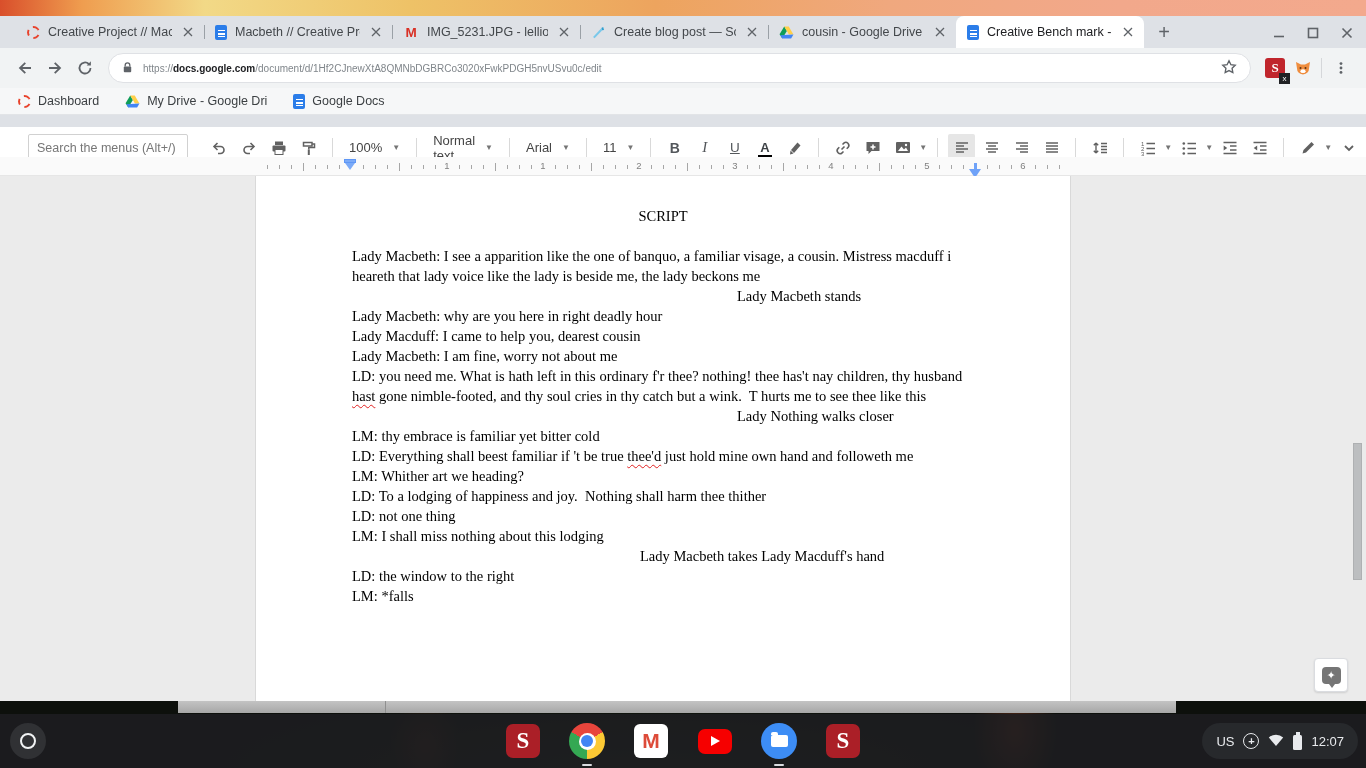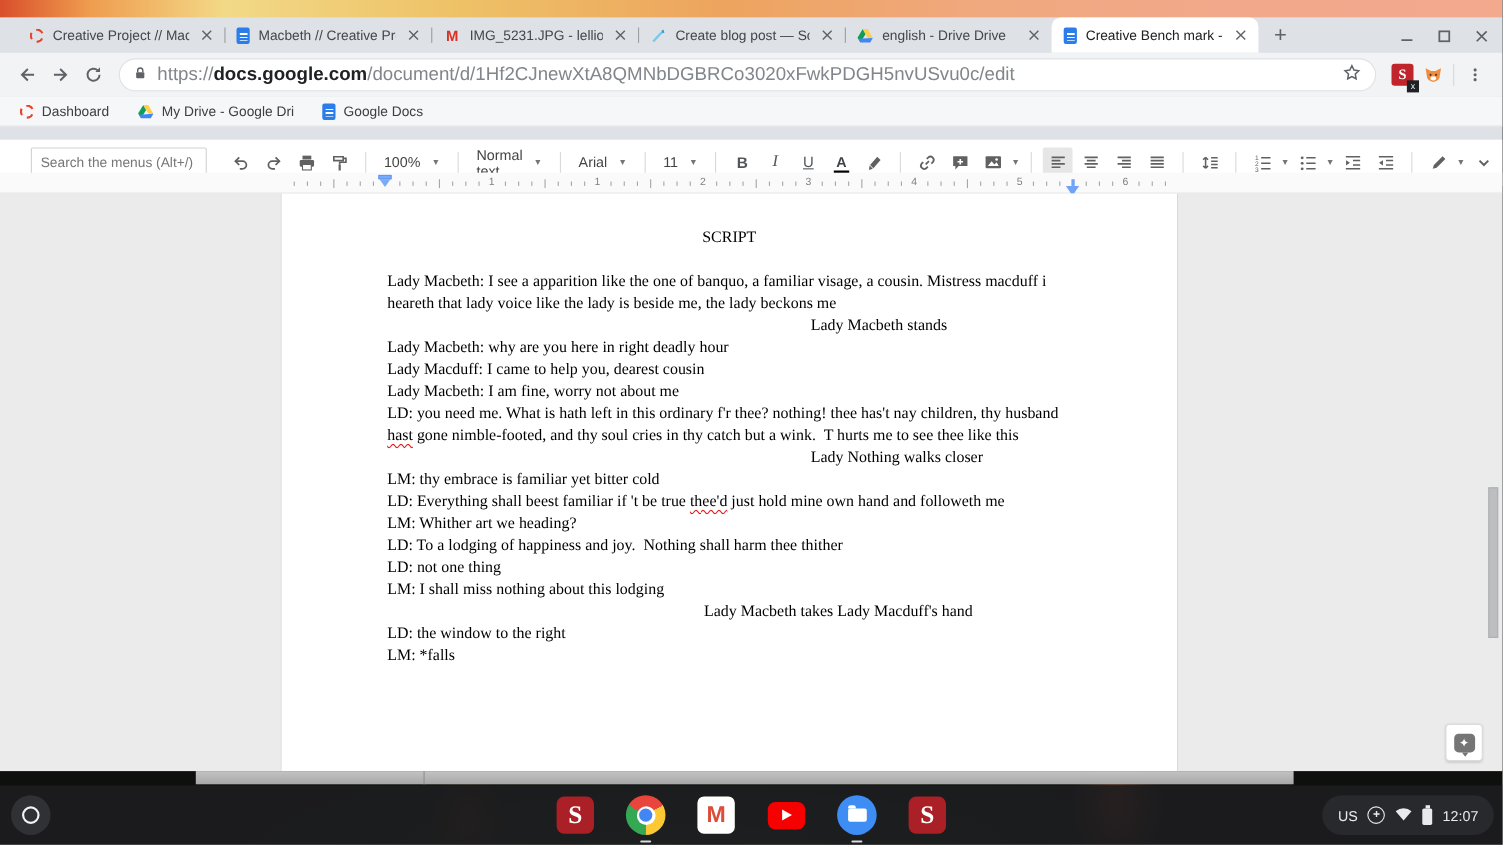--- a/index.html
+++ b/index.html
@@ -25,21 +25,21 @@
   .tab:not(.active) + .tab:not(.active)::before { content:''; position:absolute; left:0; top:9px; height:14px; width:1px; background:#9aa0a6; }
   .tab.active { background:#fff; border-radius:8px 8px 0 0; color:#202124; }
   .tab-title { flex:1; white-space:nowrap; overflow:hidden; }
   .tab-close { width:16px; height:16px; display:flex; align-items:center; justify-content:center; border-radius:50%; flex:none; }
   .newtab { width:28px; height:28px; margin:0 0 2px 6px; display:flex; align-items:center; justify-content:center; color:#5f6368; font-size:20px; }
   .wincontrols { position:absolute; right:6px; top:4px; display:flex; gap:8px; }
   .wincontrols .wc { width:26px; height:26px; display:flex; align-items:center; justify-content:center; }
 
   .navbar { position:absolute; left:0; top:32px; width:100%; height:40px; background:#f1f3f4; display:flex; align-items:center; padding:0 10px; }
   .navbtn { width:30px; height:30px; display:flex; align-items:center; justify-content:center; border-radius:50%; flex:none; }
-  .omnibox { flex:1; height:30px; margin:0 10px 0 8px; background:#fff; border:1px solid #dfe1e5; border-radius:15px; display:flex; align-items:center; padding:0 12px; gap:9px; font-size:17px; color:#80868b; overflow:hidden; white-space:nowrap; }
+  .omnibox { flex:1; height:30px; margin:0 10px 0 8px; background:#fff; border:1px solid #dfe1e5; border-radius:15px; display:flex; align-items:center; padding:0 12px; gap:9px; font-size:10px; color:#80868b; overflow:hidden; white-space:nowrap; }
   .omnibox .host { color:#202124; font-weight:700; }
   .omnibox .star { margin-left:auto; }
   .extbtn { width:28px; height:28px; display:flex; align-items:center; justify-content:center; position:relative; flex:none; }
   .ext-s { width:20px; height:20px; background:#c0252c; border-radius:3px; color:#fff; font-weight:700; font-size:13px; font-family:"Liberation Serif",serif; display:flex; align-items:center; justify-content:center; }
   .ext-badge { position:absolute; right:-1px; bottom:-2px; width:11px; height:11px; background:#202124; color:#fff; font-size:8px; display:flex; align-items:center; justify-content:center; }
   .nav-sep { width:1px; height:20px; background:#d5d7da; margin:0 4px; }
 
   .bookmarksbar { position:absolute; left:0; top:72px; width:100%; height:27px; background:#f6f7f8; border-bottom:1px solid #e2e4e7; display:flex; align-items:center; gap:26px; padding-left:18px; }
   .bookmark { display:flex; align-items:center; gap:7px; font-size:12.5px; color:#3c4043; white-space:nowrap; }
 
@@ -166,21 +166,21 @@
                 <path d="M1 1l8 8M9 1l-8 8" stroke="#5f6368" stroke-width="1.3"></path>
               </svg>
             </span>
           </div>
           <div class="tab">
             <svg width="15" height="15" viewBox="0 0 16 16">
               <polygon points="5.6,1.5 8.4,6.3 3.5,14.5 0.6,9.9" fill="#0f9d58"></polygon>
               <polygon points="5.6,1.5 10.4,1.5 15.4,10.1 10.6,10.1" fill="#ffcf48"></polygon>
               <polygon points="3.5,14.5 1.4,10.9 15.4,10.1 12.9,14.5" fill="#4285f4"></polygon>
             </svg>
-            <span class="tab-title">english - Drive Drive</span>
+            <span class="tab-title">cousin - Google Drive</span>
             <span class="tab-close">
               <svg width="10" height="10" viewBox="0 0 10 10">
                 <path d="M1 1l8 8M9 1l-8 8" stroke="#5f6368" stroke-width="1.3"></path>
               </svg>
             </span>
           </div>
           <div class="tab active">
             <span class="ic-docs"></span>
             <span class="tab-title">Creative Bench mark - G</span>
             <span class="tab-close">

